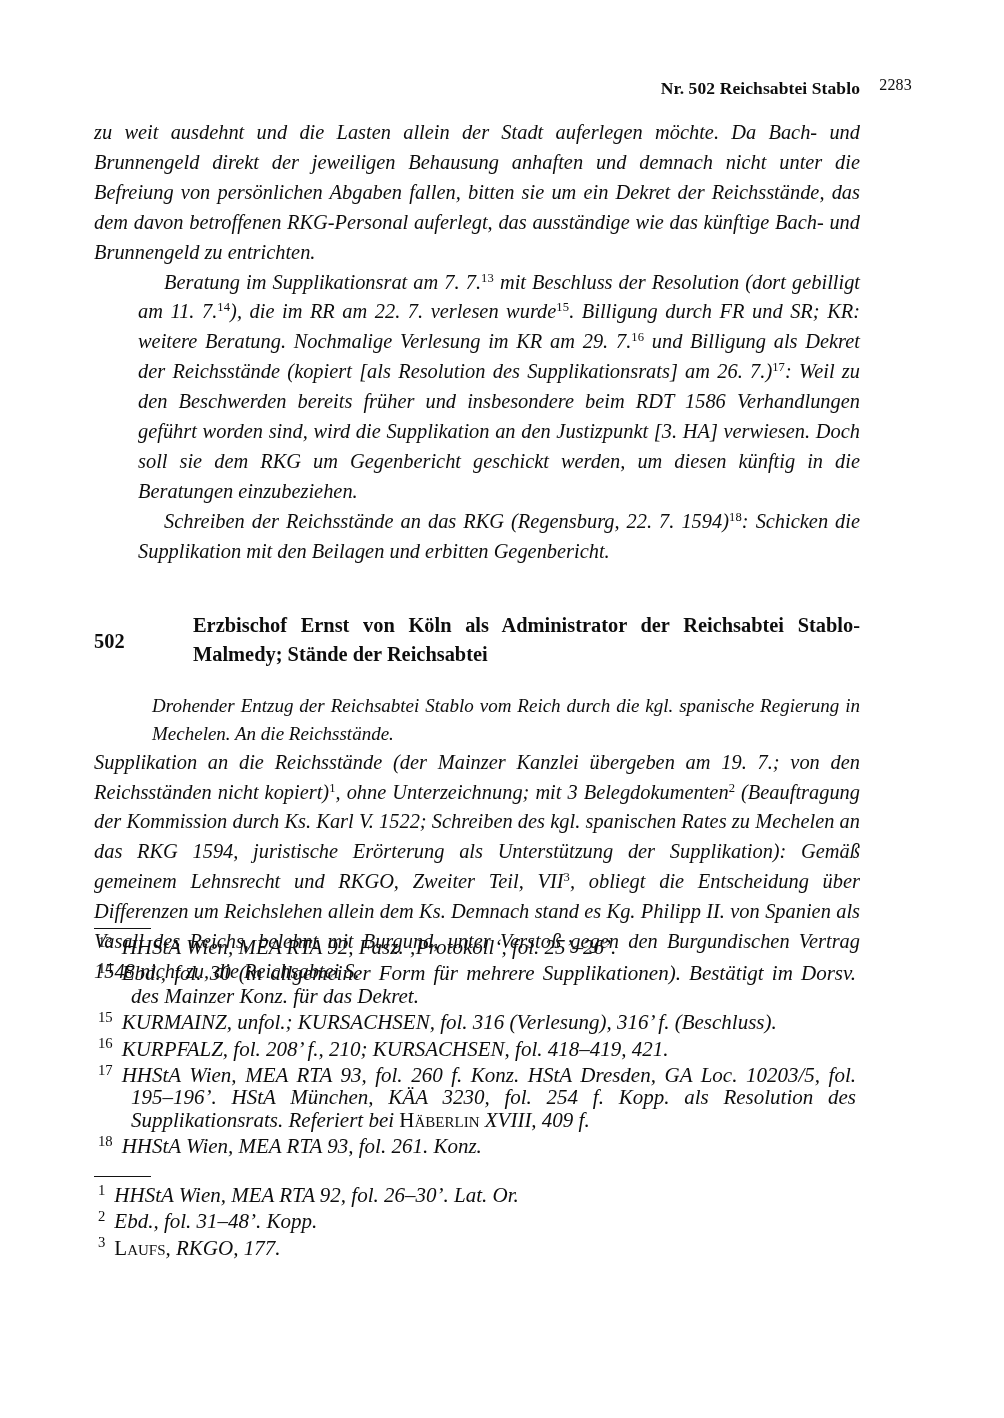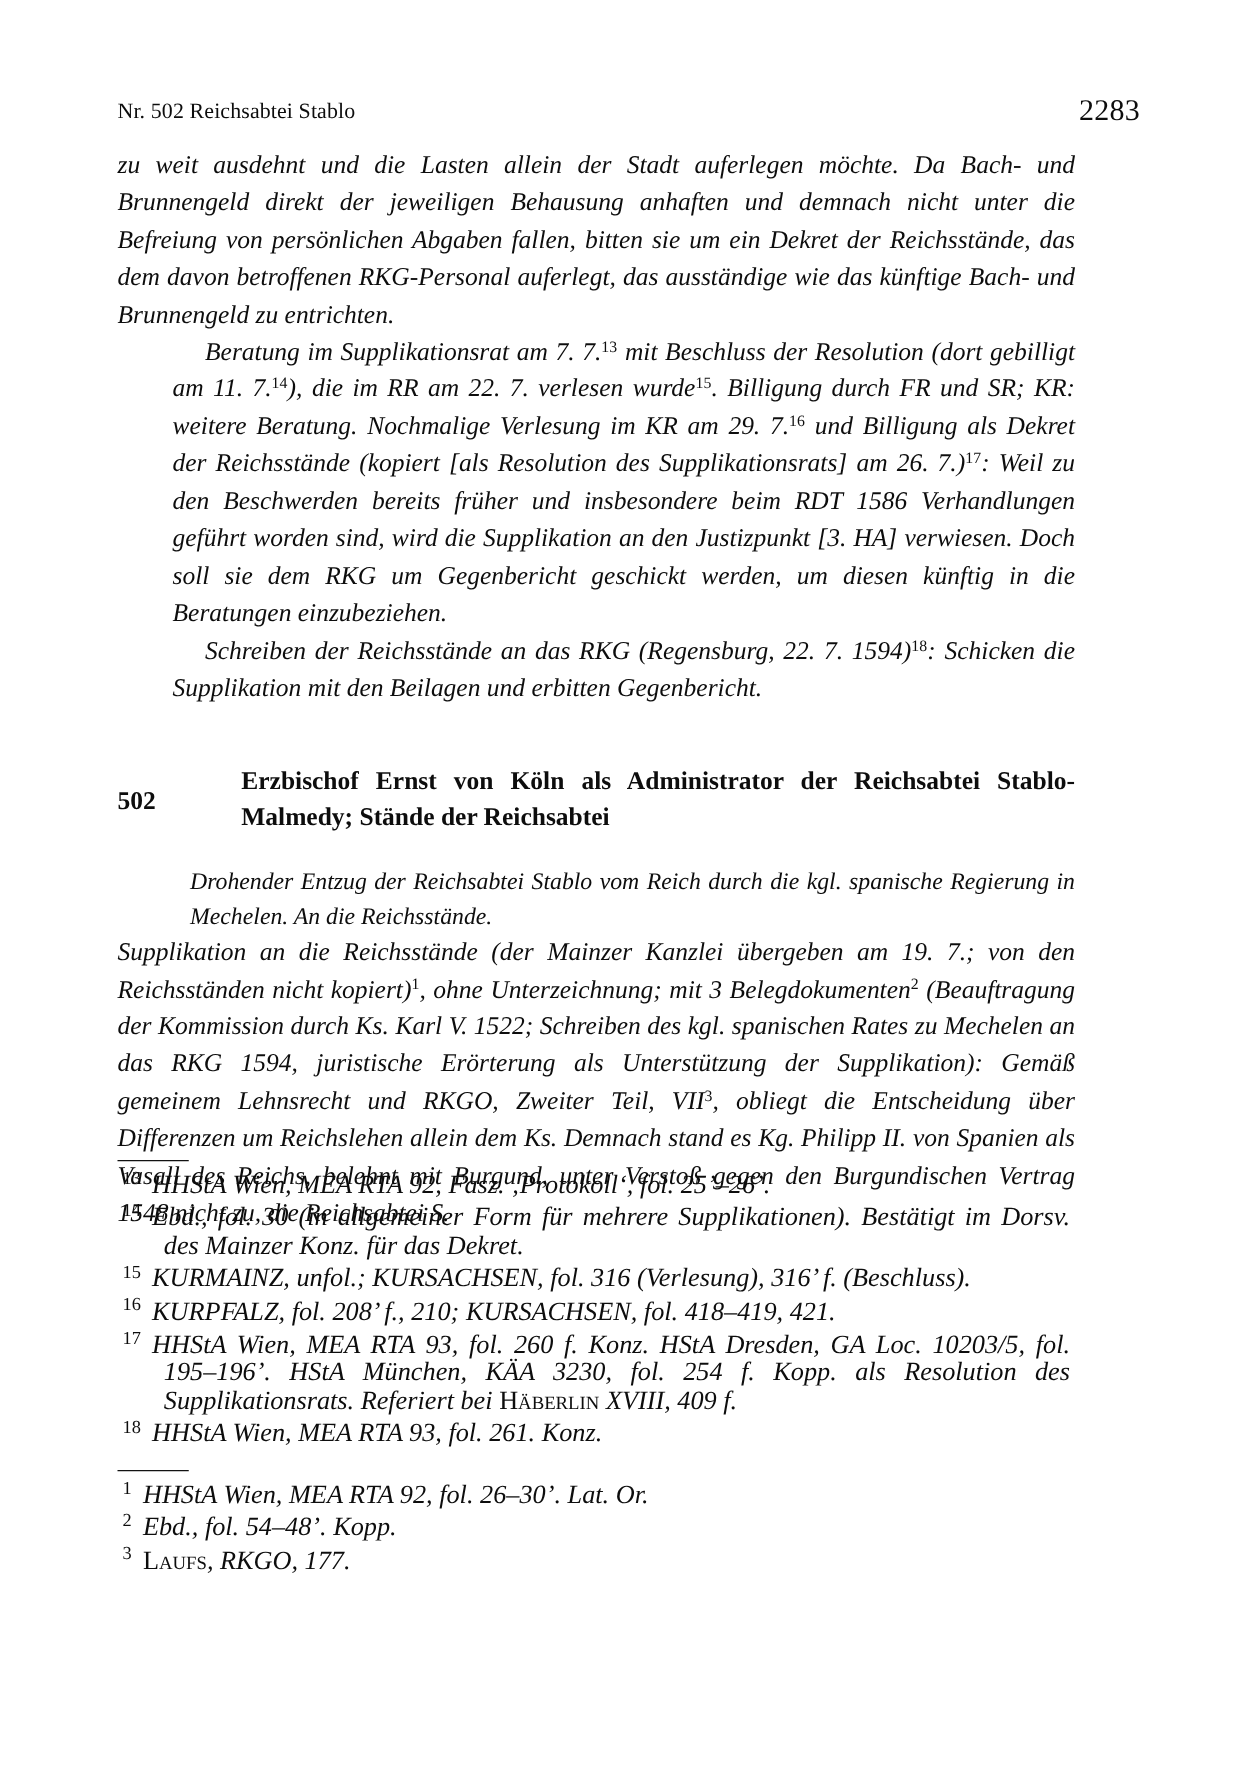--- a/index.html
+++ b/index.html
@@ -28,30 +28,31 @@
     position: absolute;
     left: 94px;
     right: 144px;
     top: 78px;
     height: 26px;
   }
   .running-head-title {
     position: absolute;
     left: 0;
     right: 0;
-    text-align: left;
+    text-align: right;
     font-size: 17.5px;
     letter-spacing: 0.1px;
     white-space: nowrap;
+    font-weight: bold;
   }
   .running-head-folio {
     position: absolute;
     right: -52px;
     top: -2px;
-    font-size: 24px;
+    font-size: 16px;
     letter-spacing: 0.2px;
   }
 
   
   .textblock {
     position: absolute;
     left: 94px;
     top: 118px;
     width: 766px;
   }
@@ -195,18 +196,18 @@
     <p class="fn"><span class="fn-num">17</span><span>HHStA Wien, MEA RTA 93, fol. 260 f. Konz. HStA Dresden, GA Loc. 10203/5, fol. 195–196’. HStA München, KÄA 3230, fol. 254 f. Kopp. als Resolution des Supplikationsrats. Referiert bei </span><span class="sc">Häberlin</span><span> XVIII, 409 f.</span></p>
 
     <p class="fn"><span class="fn-num">18</span><span>HHStA Wien, MEA RTA 93, fol. 261. Konz.</span></p>
   </div>
 
   <div class="footnotes fn-block-2">
     <div class="fn-rule"></div>
 
     <p class="fn"><span class="fn-num">1</span><span>HHStA Wien, MEA RTA 92, fol. 26–30’. Lat. Or.</span></p>
 
-    <p class="fn"><span class="fn-num">2</span><span>Ebd., fol. 54–48’. Kopp.</span></p>
+    <p class="fn"><span class="fn-num">2</span><span>Ebd., fol. 31–48’. Kopp.</span></p>
 
     <p class="fn"><span class="fn-num">3</span><span class="sc">Laufs</span><span>, RKGO, 177.</span></p>
   </div>
 
 </div>
 
 </body></html>

